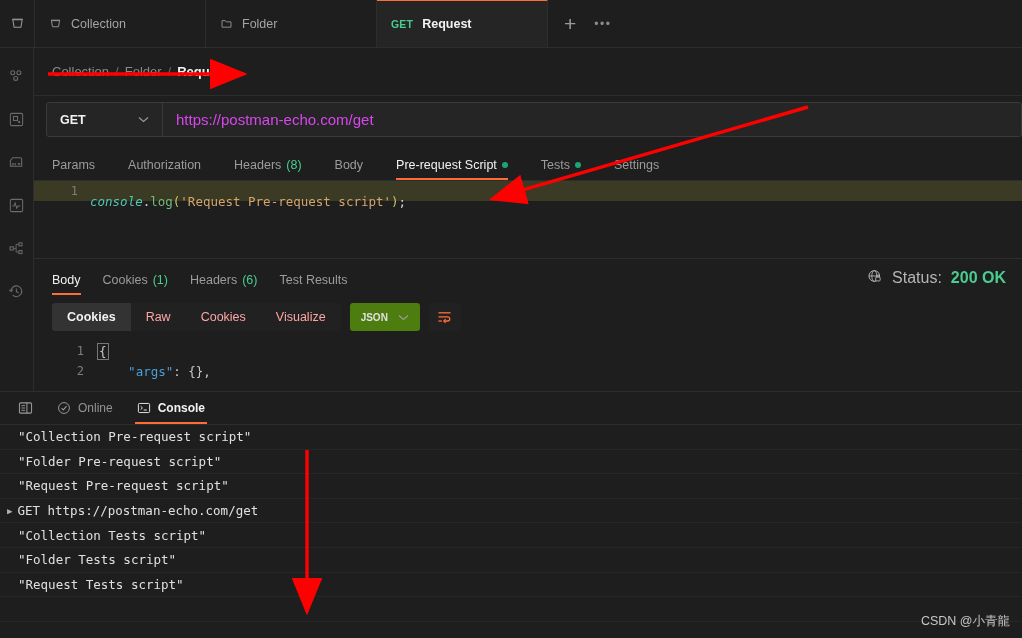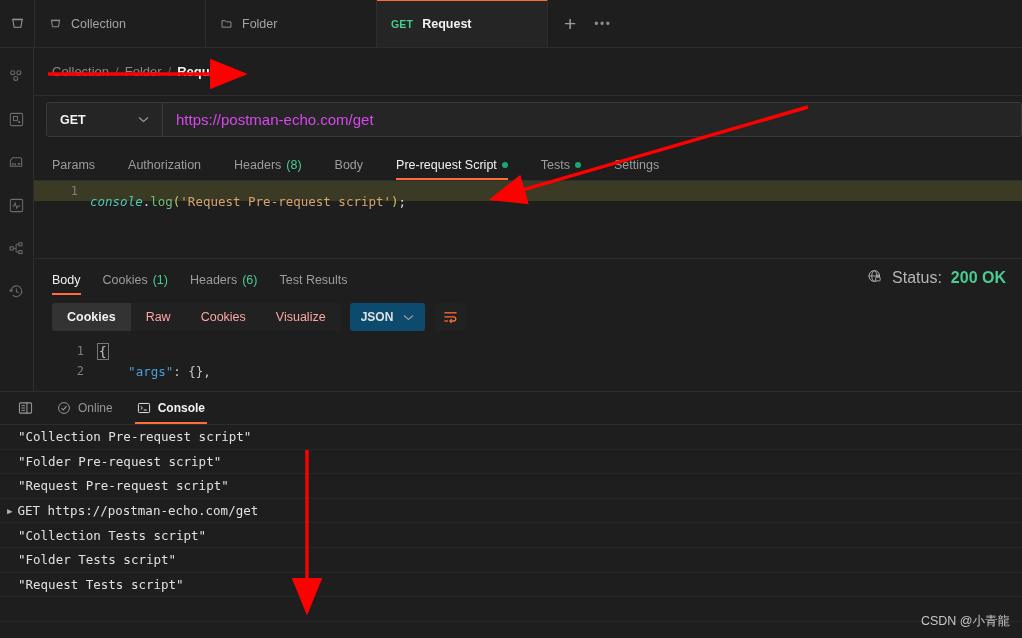--- a/index.html
+++ b/index.html
@@ -267,23 +267,23 @@
     display: flex; align-items: center;
     padding: 0 15px;
     font-size: 12.5px;
     color: #fca5a5;
   }
   .seg.active { background: #333; color: #f2f2f2; font-weight: bold; }
   .pill {
     height: 28px;
     display: flex; align-items: center; gap: 10px;
     padding: 0 11px;
-    background: #0c4a6e;
+    background: #4d7c0f;
     border-radius: 3px;
-    font-size: 12px;
+    font-size: 10px;
     color: #e0e0e0;
     font-weight: bold;
   }
   .pill .chev { font-size: 10px; color: #9a9a9a; font-weight: normal; }
   .iconbtn {
     height: 28px; width: 32px;
     background: #212121;
     border-radius: 3px;
     display: flex; align-items: center; justify-content: center;
   }

